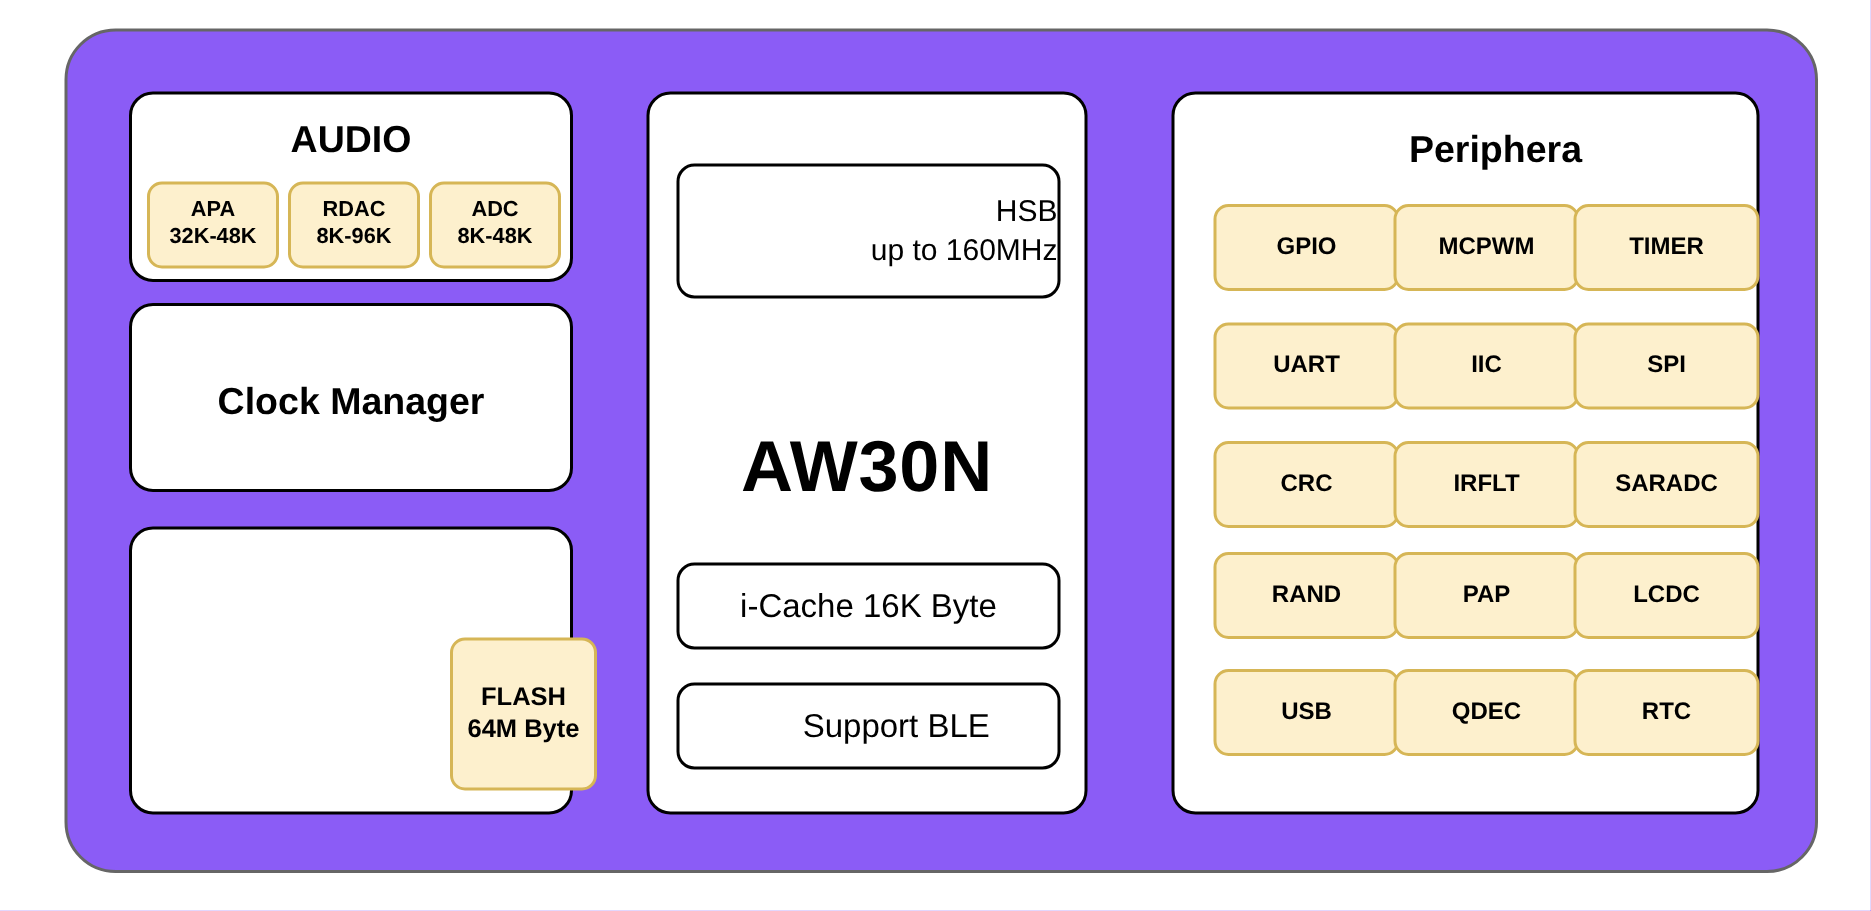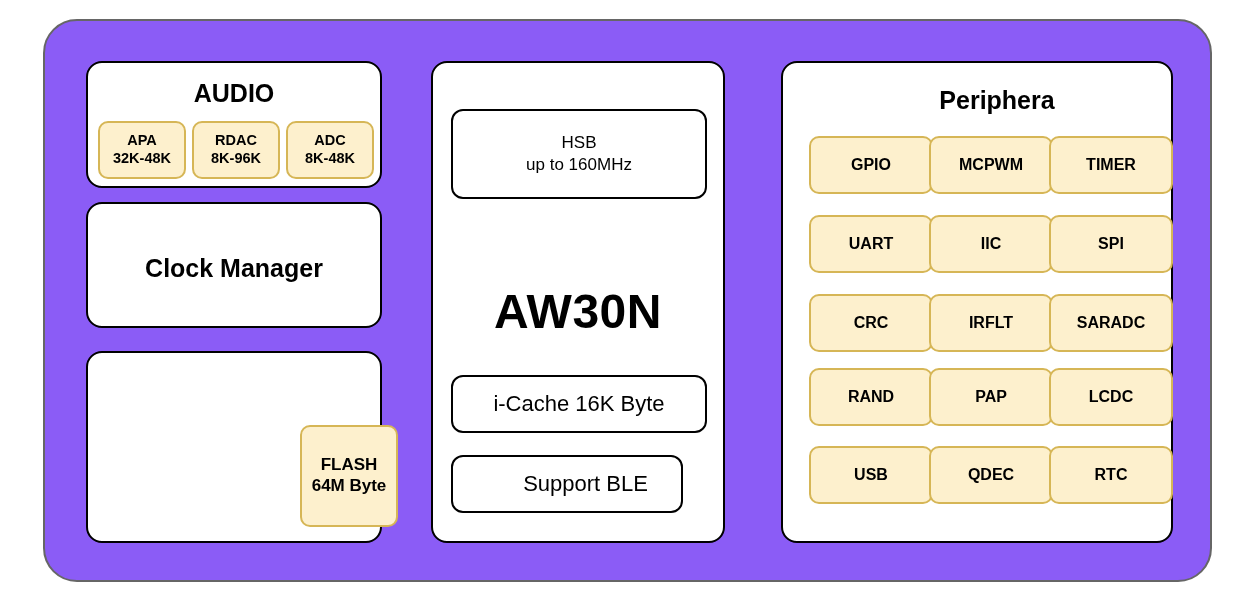--- a/index.html
+++ b/index.html
@@ -96,28 +96,28 @@
   #memory-group { left: 41px; top: 330px; width: 296px; height: 192px; }
   #memory-title { top: 25px; font-size: 25px; }
 
   .memory-chip  { top: 72px; width: 98px; height: 102px; font-size: 17px; }
   #memory-chip-0 { left: 58px;  }
   #memory-chip-1 { left: 212px; }
 
   
   #core-group { left: 386px; top: 40px; width: 294px; height: 482px; }
 
-  #core-hsb    { left: 18px;  top: 46px;  width: 256px; height: 90px;  font-size: 17px; }
+  #core-hsb    { left: 18px;  top: 46px;  width: 256px; height: 90px;  font-size: 20px; align-items: flex-end; }
   #core-name   {
     position: absolute; left: 0; right: 0; top: 221px;
     text-align: center; font-size: 48px; font-weight: bold; color: #000000;
     letter-spacing: 0.5px;
   }
   #core-cache  { left: 18px;  top: 312px; width: 256px; height: 58px;  font-size: 22px; }
-  #core-ble    { left: 18px;  top: 392px; width: 232px; height: 58px;  font-size: 22px; padding-left: 37px; }
+  #core-ble    { left: 18px;  top: 392px; width: 256px; height: 58px;  font-size: 22px; padding-left: 37px; }
 
   
   #periph-group { left: 736px; top: 40px; width: 392px; height: 482px; }
   #periph-title { top: 25px; font-size: 25px; padding-left: 40px; }
 
   .periph-chip {
     width: 124px;
     height: 58px;
     font-size: 16px;
   }

